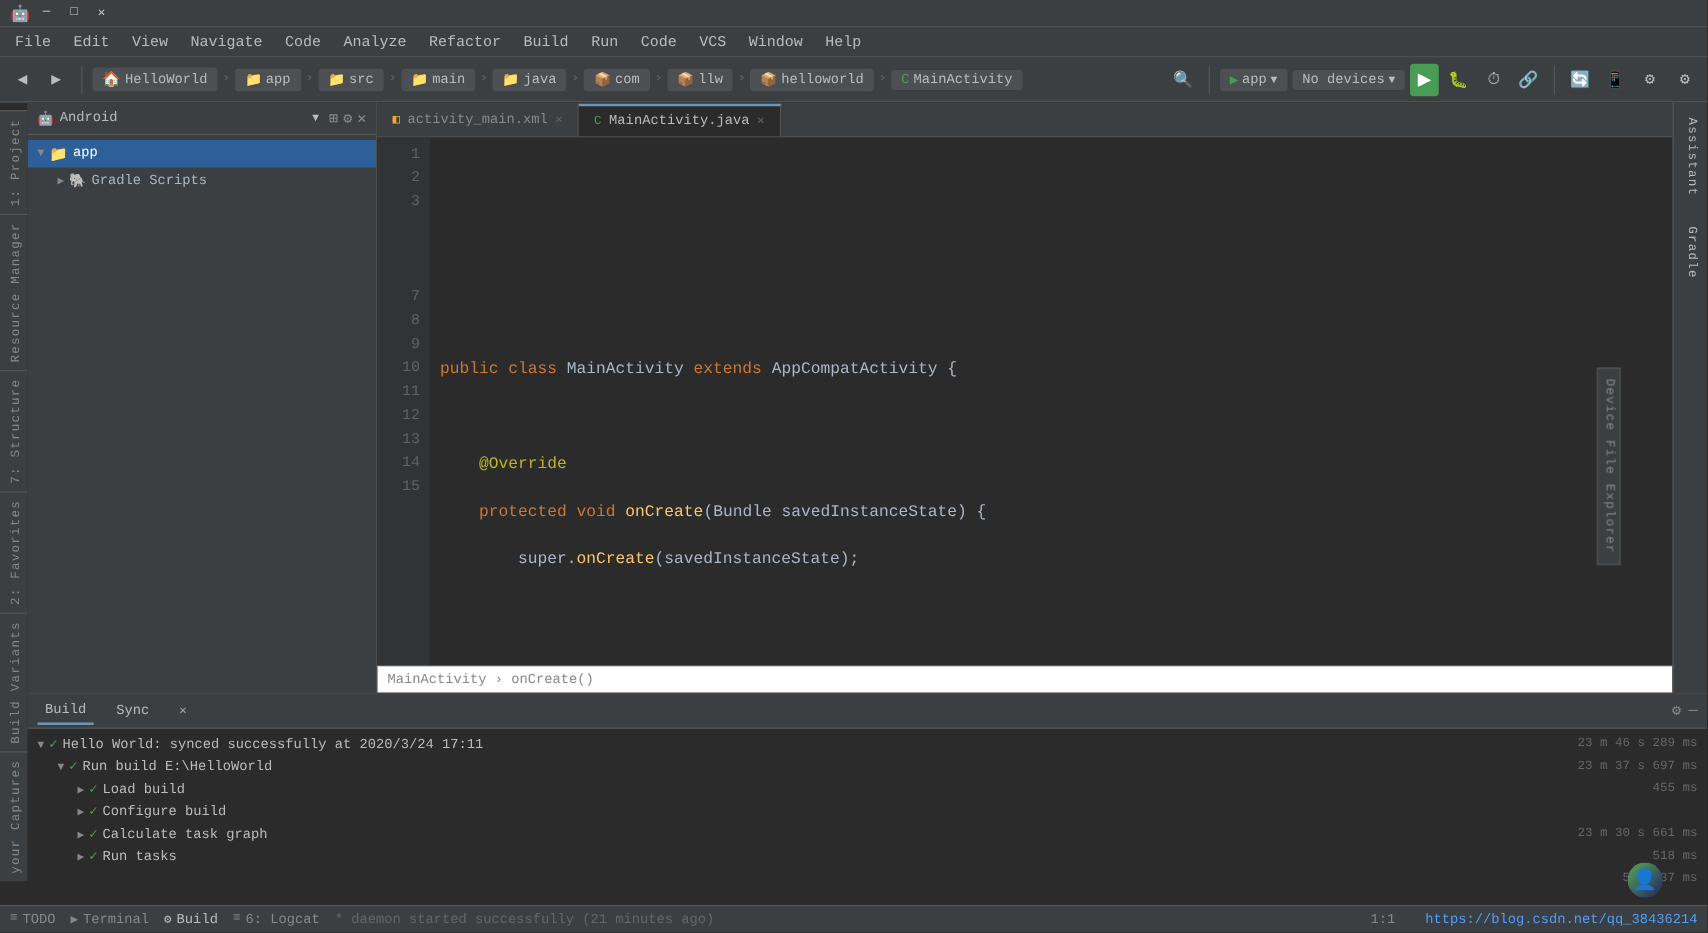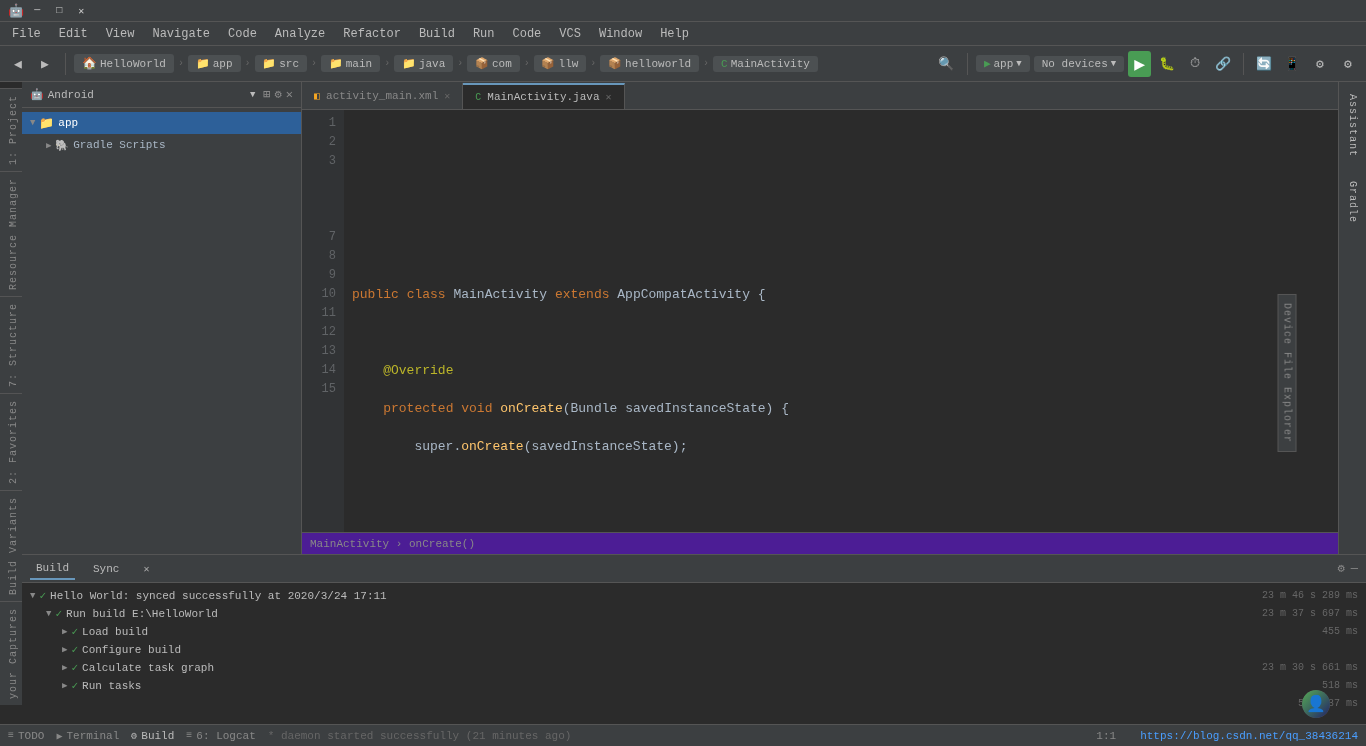--- a/index.html
+++ b/index.html
@@ -182,21 +182,21 @@
     .code-line { height: 19px; display: flex; align-items: center; }
     .kw-keyword { color: #cc7832; }
     .kw-classname { color: #a9b7c6; }
     .kw-annotation { color: #bbb529; }
     .kw-method { color: #ffc66d; }
     .kw-extends { color: #cc7832; }
 
     
     #editor-footer {
       height: 22px;
-      background: #4c1d95;
+      background: #ffffff;
       border-top: 1px solid #555;
       display: flex;
       align-items: center;
       padding: 0 8px;
       font-size: 11px;
       color: #888;
       gap: 4px;
     }
 
     

